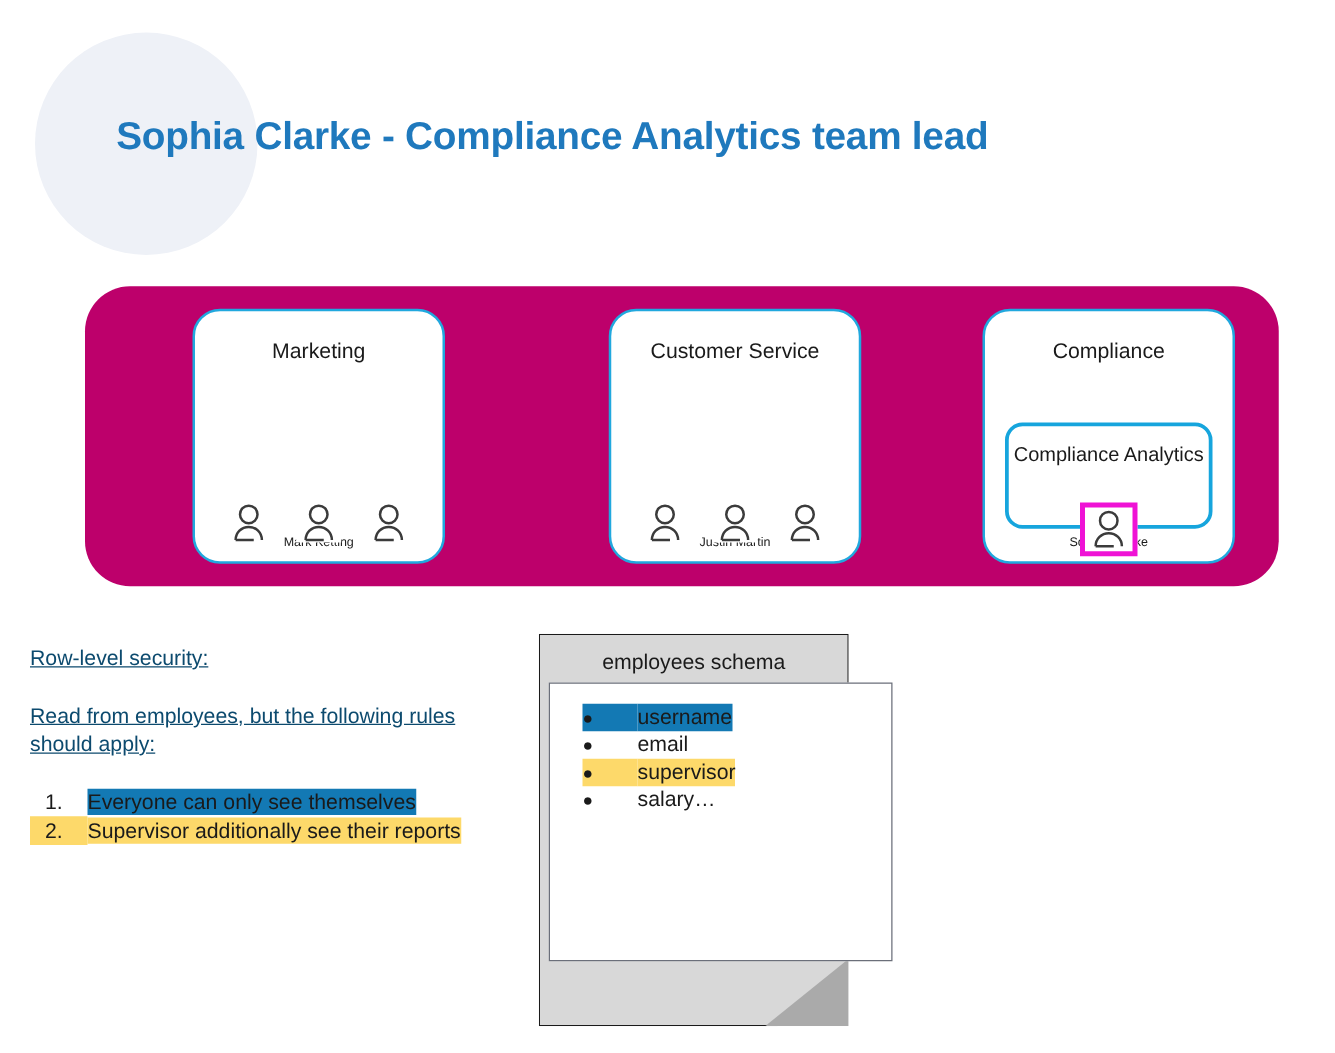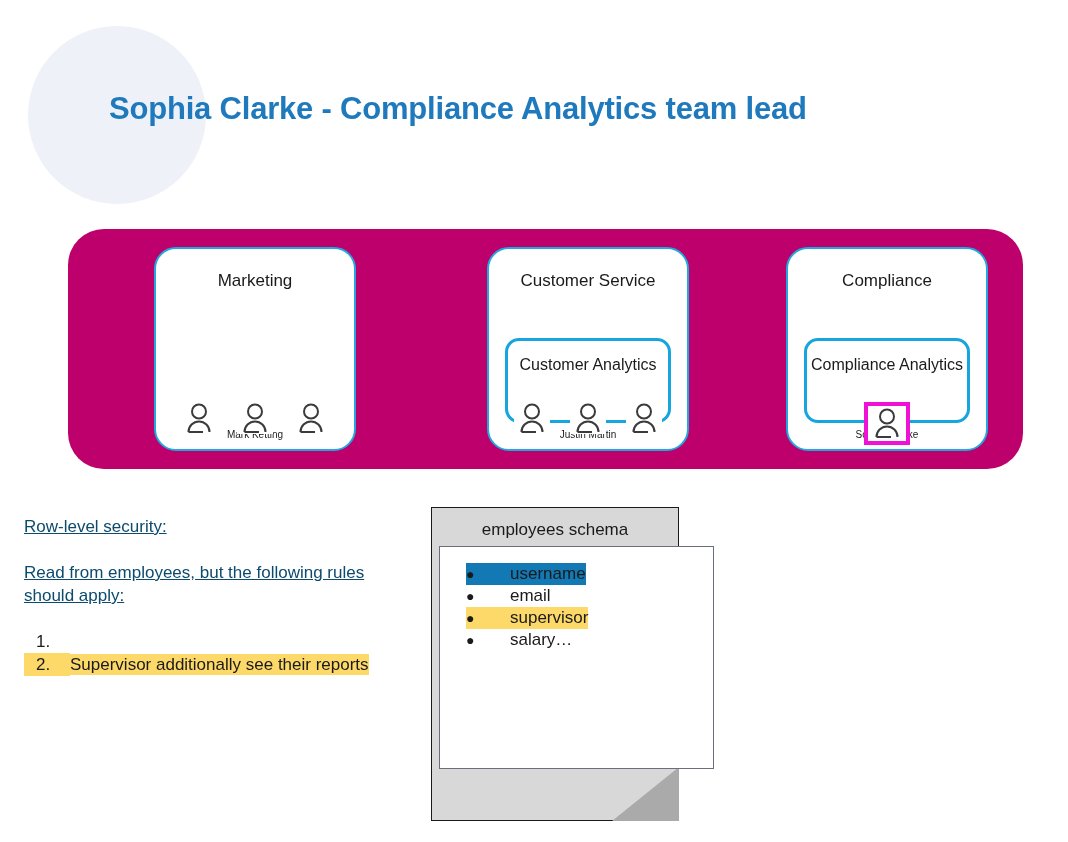--- a/index.html
+++ b/index.html
@@ -21,21 +21,21 @@
     position: absolute;
     left: 28px;
     top: 26px;
     width: 178px;
     height: 178px;
     border-radius: 50%;
     background: #eef1f7;
   }
   #page-title {
     position: absolute;
-    left: 109px;
+    left: 93px;
     top: 91px;
     font-size: 31px;
     font-weight: bold;
     letter-spacing: -0.2px;
     color: #1f79bd;
     white-space: nowrap;
   }
 
   
   #org-panel {
@@ -261,23 +261,20 @@
           <path d="M3.5 30 A10.5 10.5 0 0 1 24.5 30" fill="none" stroke="#3b3b3b" stroke-width="2"></path>
           <path d="M3.5 30 L18 30" fill="none" stroke="#3b3b3b" stroke-width="2"></path>
         </svg>
       </span>
     </div>
     <div class="dept-owner">Mark Ketting</div>
   </div>
 
   <div class="dept-card" id="dept-card-1">
     <div class="dept-title">Customer Service</div>
-    <div class="team-box">
-      <div class="team-label">Customer Analytics</div>
-    </div>
     <div class="people-row" id="people-row-1">
       <span class="person-slot">
         <svg class="person-icon" width="28" height="32" viewBox="0 0 28 32">
           <circle cx="14" cy="9.5" r="7" fill="none" stroke="#3b3b3b" stroke-width="2"></circle>
           <path d="M3.5 30 A10.5 10.5 0 0 1 24.5 30" fill="none" stroke="#3b3b3b" stroke-width="2"></path>
           <path d="M3.5 30 L18 30" fill="none" stroke="#3b3b3b" stroke-width="2"></path>
         </svg>
       </span>
       <span class="person-slot">
         <svg class="person-icon" width="28" height="32" viewBox="0 0 28 32">
@@ -314,20 +311,21 @@
     <div class="dept-owner">Sophia Clarke</div>
   </div>
 </div>
 
 <div id="rls-block">
   <p class="rls-para">Row-level security:</p>
   <p class="rls-para">Read from employees, but the following rules should apply:</p>
   <ol id="rls-rules">
     <li class="rule-line">
       <span class="rule-num">1.</span>
+      <span class="rule-text"><span class="hl-inner hl-blue">Everyone can only see themselves</span></span>
     </li>
     <li class="rule-line">
       <span class="rule-num hl-yellow">2.</span>
       <span class="rule-text"><span class="hl-inner hl-yellow">Supervisor additionally see their reports</span></span>
     </li>
   </ol>
 </div>
 
 <div id="schema-doc">
   <div id="schema-doc-shape"></div>

